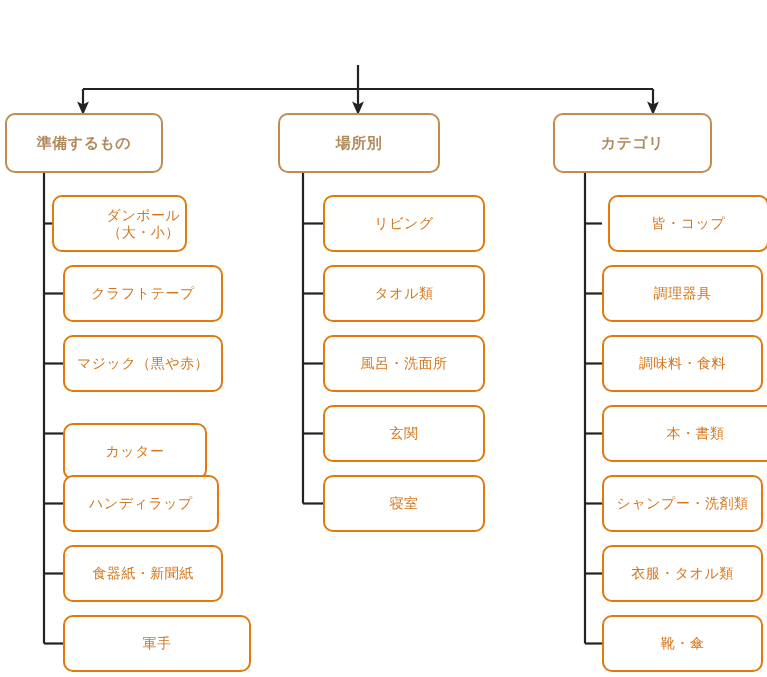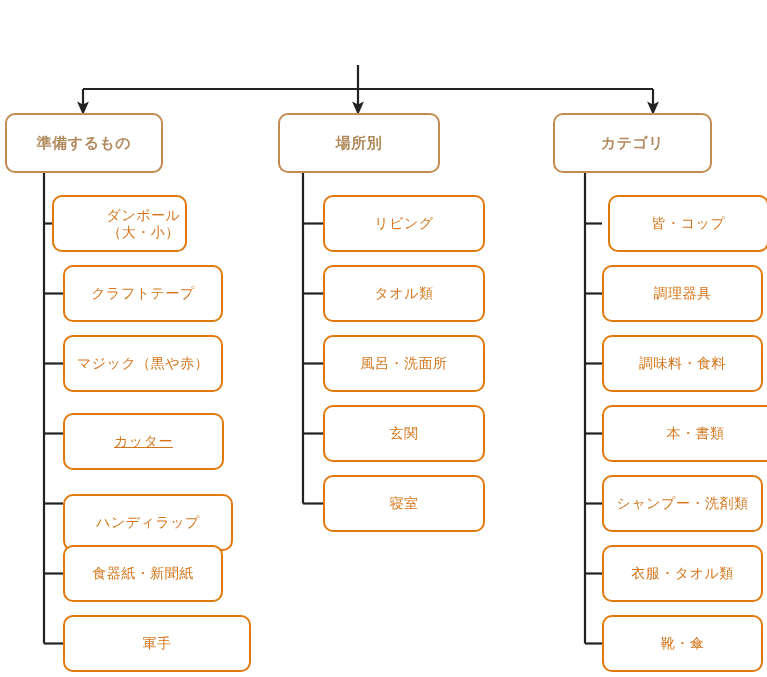--- a/index.html
+++ b/index.html
@@ -118,24 +118,24 @@
   <div id="leaf-layer">
       <div class="node node-leaf" style="left: 52px; top: 195px; width: 135px; height: 57px; padding-left: 48px;">
         <span>ダンボール（大・小）</span>
       </div>
       <div class="node node-leaf" style="left: 63px; top: 265px; width: 160px; height: 57px;">
         <span>クラフトテープ</span>
       </div>
       <div class="node node-leaf" style="left: 63px; top: 335px; width: 160px; height: 57px;">
         <span>マジック（黒や赤）</span>
       </div>
-      <div class="node node-leaf" style="left: 63px; top: 413px; width: 161px; height: 57px; text-decoration: underline;">
+      <div class="node node-leaf" style="left: 63px; top: 423px; width: 144px; height: 57px;">
         <span>カッター</span>
       </div>
-      <div class="node node-leaf" style="left: 63px; top: 475px; width: 170px; height: 57px; margin-top: 19px;">
+      <div class="node node-leaf" style="left: 63px; top: 475px; width: 156px; height: 57px;">
         <span>ハンディラップ</span>
       </div>
       <div class="node node-leaf" style="left: 63px; top: 545px; width: 160px; height: 57px; align-items: center;">
         <span>食器紙・新聞紙</span>
       </div>
       <div class="node node-leaf" style="left: 63px; top: 615px; width: 188px; height: 57px;">
         <span>軍手</span>
       </div>
       <div class="node node-leaf" style="left: 323px; top: 195px; width: 162px; height: 57px;">
         <span>リビング</span>

